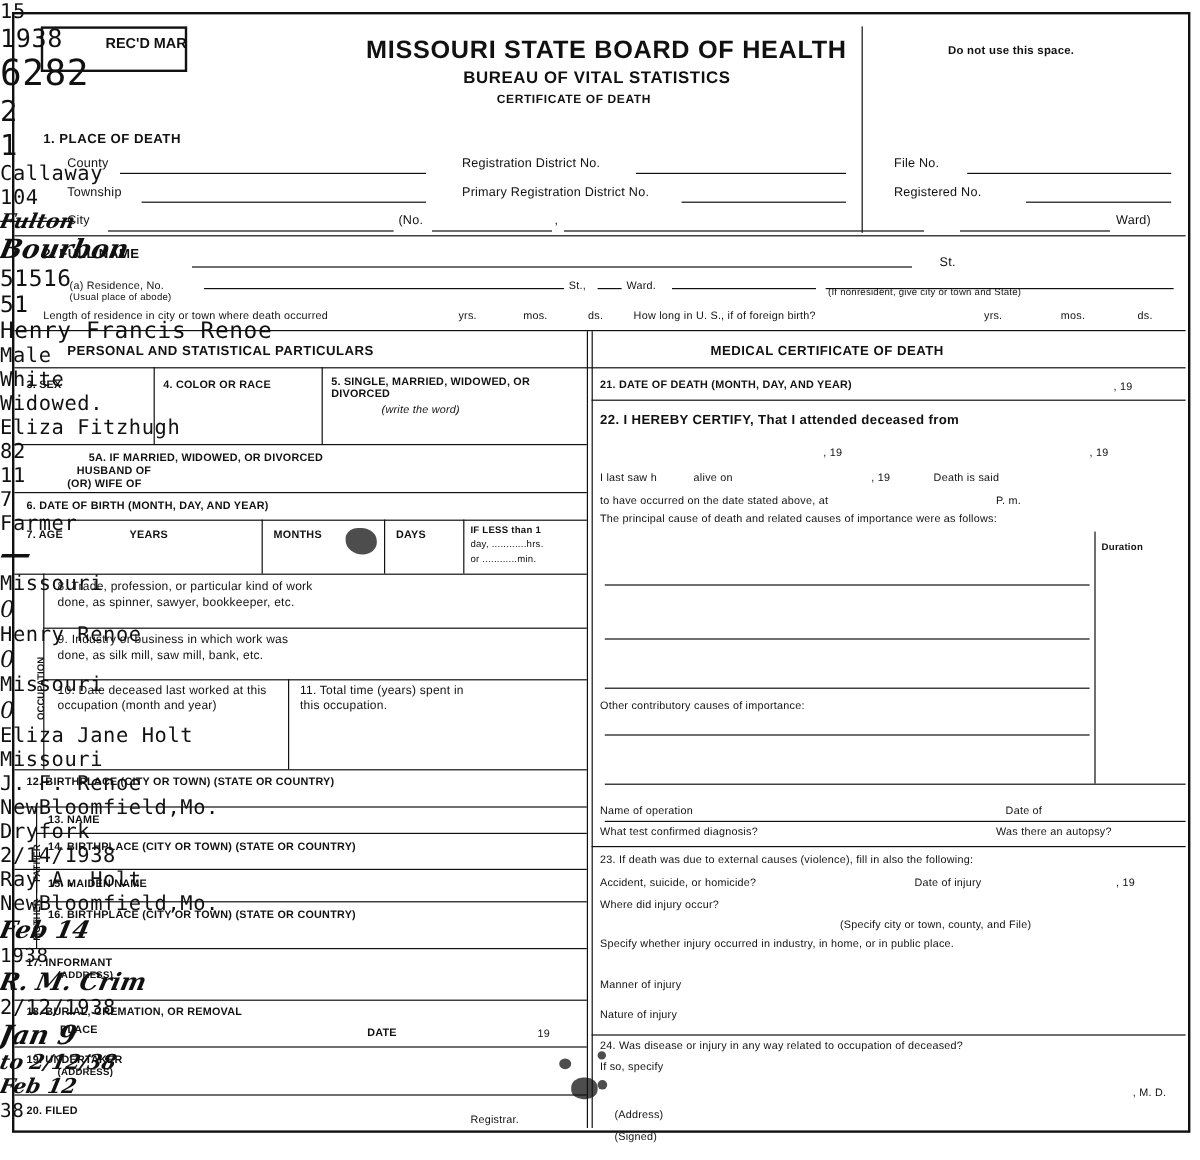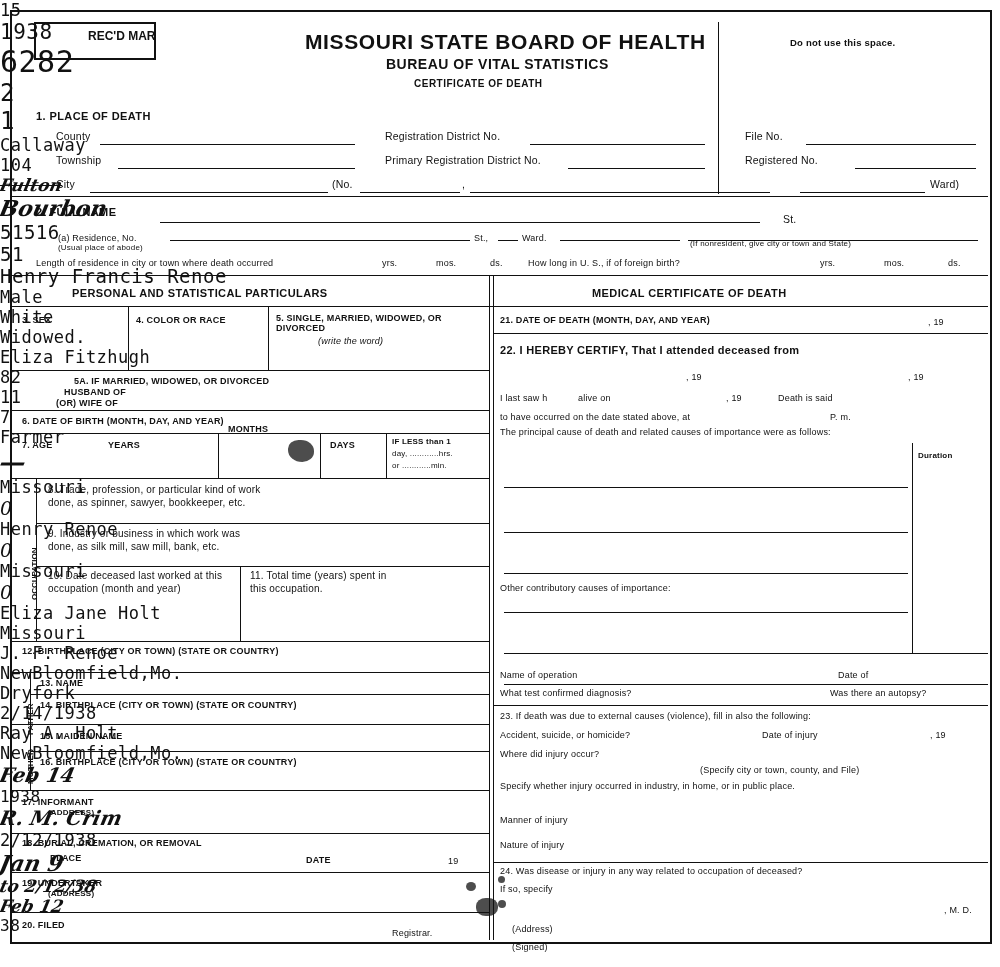--- a/index.html
+++ b/index.html
@@ -103,21 +103,21 @@
   <div class="t sm" style="left:382px;top:258px;">yrs.</div>
   <div class="t sm" style="left:436px;top:258px;">mos.</div>
   <div class="t sm" style="left:490px;top:258px;">ds.</div>
   <div class="t sm" style="left:528px;top:258px;">How long in U. S., if of foreign birth?</div>
   <div class="t sm" style="left:820px;top:258px;">yrs.</div>
   <div class="t sm" style="left:884px;top:258px;">mos.</div>
   <div class="t sm" style="left:948px;top:258px;">ds.</div>
 
   <div class="ln h" style="left:12px;top:275px;width:976px;"></div>
 
-  <div class="t cap" style="left:72px;top:287px;">PERSONAL AND STATISTICAL PARTICULARS</div>
+  <div class="t cap" style="left:56px;top:287px;">PERSONAL AND STATISTICAL PARTICULARS</div>
   <div class="t cap" style="left:592px;top:287px;">MEDICAL CERTIFICATE OF DEATH</div>
   <div class="ln h" style="left:12px;top:306px;width:976px;"></div>
 
   <div class="ln v" style="left:489px;top:276px;height:664px;"></div>
   <div class="ln v" style="left:493px;top:276px;height:664px;"></div>
 
   <div class="ln v" style="left:128px;top:306px;height:64px;"></div>
   <div class="ln v" style="left:268px;top:306px;height:64px;"></div>
   <div class="ln h" style="left:12px;top:370px;width:477px;"></div>
 
@@ -133,21 +133,21 @@
   <div class="t b sm" style="left:64px;top:387px;">HUSBAND OF</div>
   <div class="t b sm" style="left:56px;top:398px;">(OR) WIFE OF</div>
   <div class="hand" style="left:170px;top:384px;font-size:17px;">Eliza Fitzhugh</div>
   <div class="ln h" style="left:12px;top:410px;width:477px;"></div>
 
   <div class="t b sm" style="left:22px;top:416px;">6. DATE OF BIRTH (MONTH, DAY, AND YEAR)</div>
   <div class="ln h" style="left:12px;top:433px;width:477px;"></div>
 
   <div class="t b sm" style="left:22px;top:440px;">7. AGE</div>
   <div class="t b sm" style="left:108px;top:440px;">YEARS</div>
-  <div class="t b sm" style="left:228px;top:424px;">MONTHS</div>
+  <div class="t b sm" style="left:228px;top:440px;">MONTHS</div>
   <div class="t b sm" style="left:330px;top:440px;">DAYS</div>
   <div class="t b xs" style="left:392px;top:438px;">IF LESS than 1</div>
   <div class="t xs" style="left:392px;top:450px;">day, ............hrs.</div>
   <div class="t xs" style="left:392px;top:462px;">or ............min.</div>
   <div class="hand" style="left:94px;top:452px;font-size:17px;">82</div>
   <div class="hand" style="left:237px;top:452px;font-size:17px;">11</div>
   <div class="hand" style="left:348px;top:452px;font-size:17px;">7</div>
   <div class="noise" style="left:288px;top:440px;width:26px;height:22px;border-radius:40% 50% 45% 55%;"></div>
   <div class="ln v" style="left:218px;top:433px;height:45px;"></div>
   <div class="ln v" style="left:320px;top:433px;height:45px;"></div>

